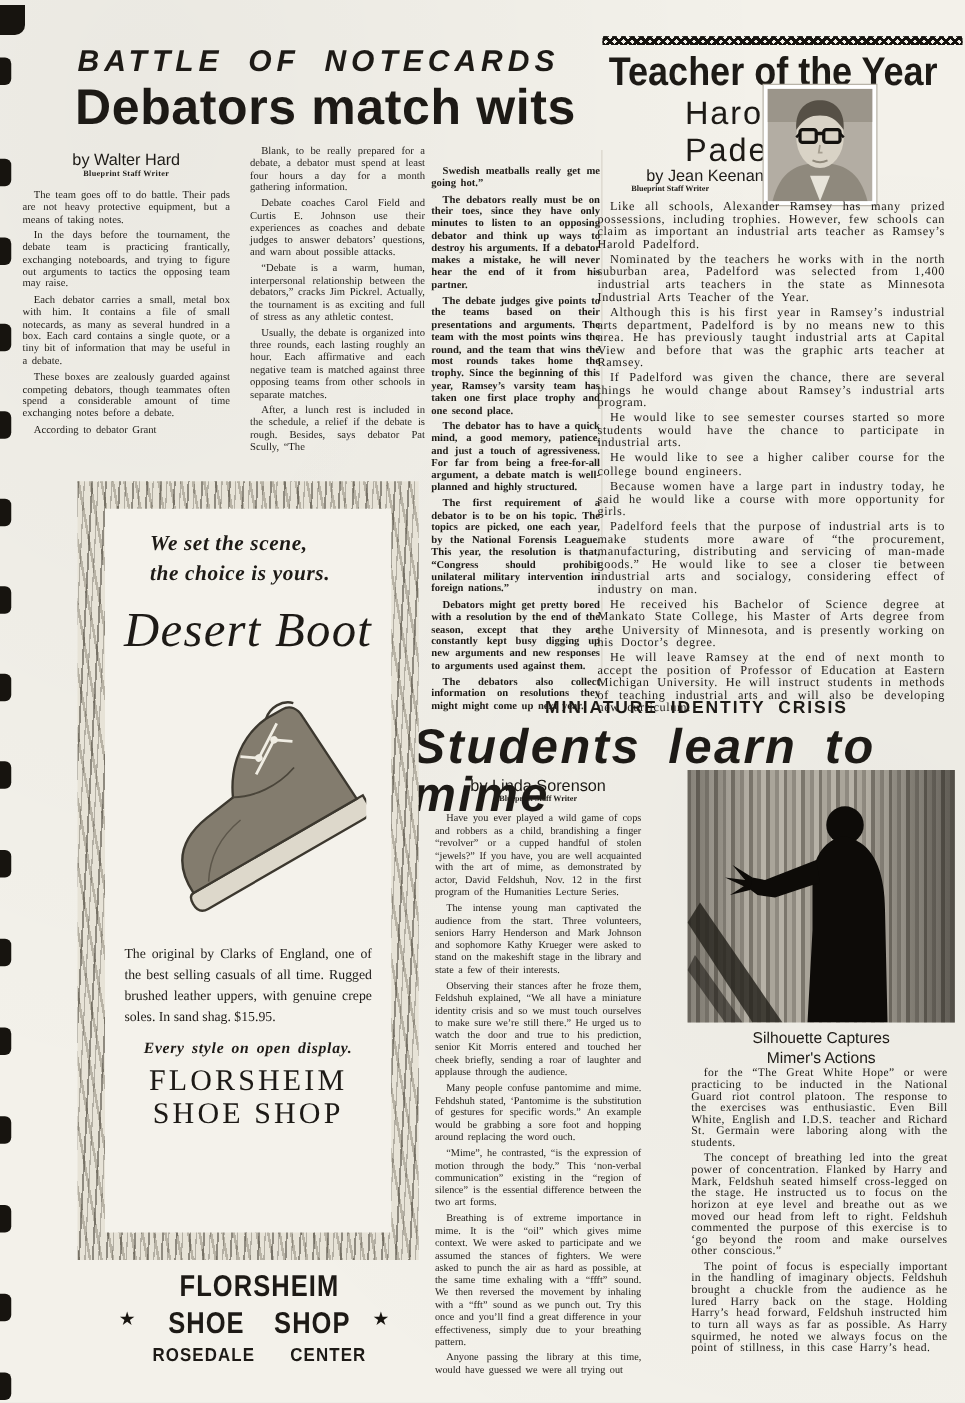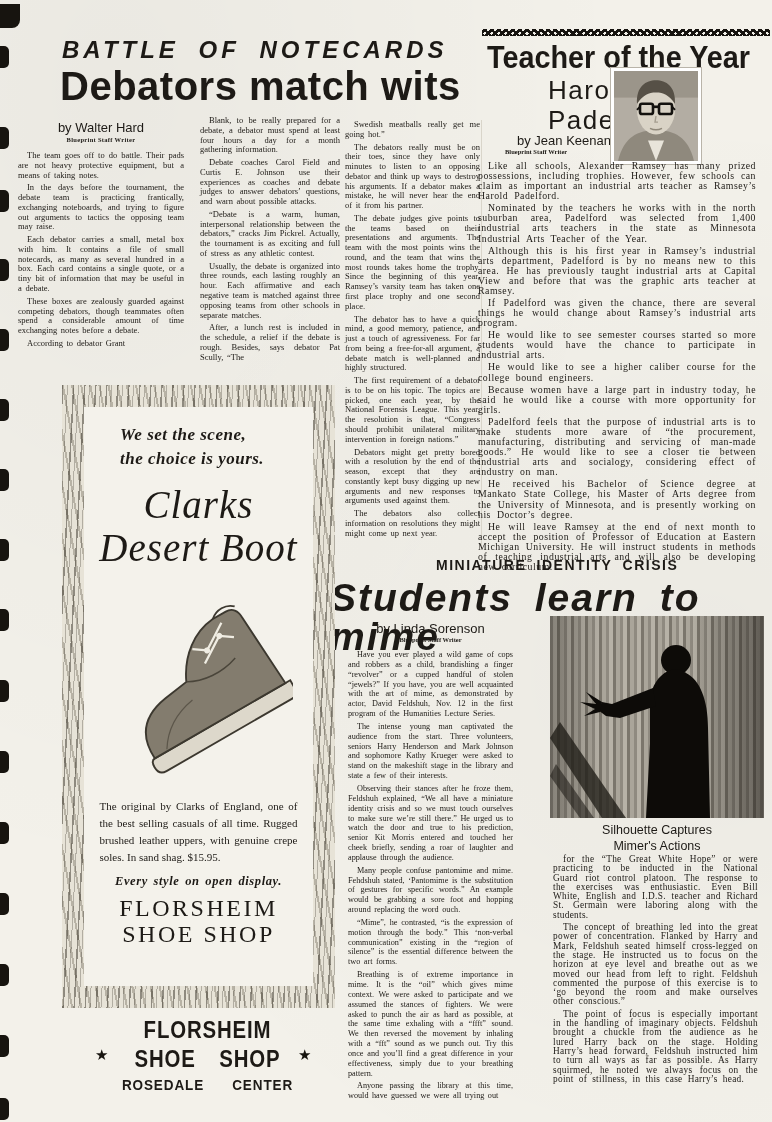--- a/index.html
+++ b/index.html
@@ -13,21 +13,21 @@
   .smudge{position:absolute;left:0;width:9px;height:22px;background:#17140f;border-radius:0 5px 5px 0;}
   .smudge.top{left:0;top:4px;width:20px;height:24px;border-radius:0 0 8px 0;}
 
   
   .debate-kicker{position:absolute;left:62px;top:38px;font:italic 700 24px/1 "Liberation Sans",sans-serif;letter-spacing:4px;word-spacing:9px;}
   .debate-headline{position:absolute;left:60px;top:66px;font:700 40px/1 "Liberation Sans",sans-serif;letter-spacing:.5px;}
   .d-col{position:absolute;}
   .d-col p, .m-col p{font-size:8.5px;line-height:1.15;margin:0 0 3px;text-align:justify;text-indent:9px;word-spacing:1.5px;}
   .dcol1{left:18px;top:118px;width:166px;}
   .dcol2{left:200px;top:116px;width:140px;}
-  .dcol3{left:345px;top:120px;width:135px;}
+  .dcol3{left:345px;top:132px;width:135px;font-weight:bold;}
   .byline-block{text-align:center;margin:2px 0 7px;}
   .byline-name{font:400 13px/1.2 "Liberation Sans",sans-serif;}
   .byline-role{font:700 6.5px/1.3 "Liberation Serif",serif;letter-spacing:.3px;}
 
   
   .checker-rule{position:absolute;left:482px;top:29px;width:288px;height:7px;
     background:repeating-linear-gradient(45deg,#16130f 0 2.5px,rgba(0,0,0,0) 2.5px 5px),
                repeating-linear-gradient(-45deg,#16130f 0 2.5px,rgba(0,0,0,0) 2.5px 5px);}
   .teacher-headline{position:absolute;left:487px;top:41px;font:700 32px/1 "Liberation Sans",sans-serif;transform:scaleX(.9);transform-origin:left;white-space:nowrap;}
   .teacher-name{position:absolute;left:548px;top:76px;font:400 26px/1.15 "Liberation Sans",sans-serif;letter-spacing:1.5px;}
@@ -211,21 +211,20 @@
     <p>The point of focus is especially important in the handling of imaginary objects. Feldshuh brought a chuckle from the audience as he lured Harry back on the stage.  Holding Harry’s head forward, Feldshuh instructed him to turn all ways as far as possible.  As Harry squirmed, he noted we always focus on the point of stillness, in this case Harry’s head.</p>
   </div>
 
   <div class="ad-frame">
     <div class="ad-inner">
       <div class="ad-tagline">
         <div>We set the scene,</div>
         <div>the choice is yours.</div>
       </div>
       <div class="ad-product">
-        <div>Clarks</div>
         <div>Desert Boot</div>
       </div>
       <div class="ad-boot">
         <svg viewBox="0 0 200 235" width="188" height="220">
           <g transform="translate(8,14) rotate(-30 95 110)">
             <path d="M18,168 L172,168 Q181,168 181,157 L181,150 L14,150 Q9,150 9,158 Q9,168 18,168 Z" fill="#ddd8cb" stroke="#3c382f" stroke-width="2"></path>
             <path d="M14,150 C12,118 30,104 56,100 L84,96 C96,70 118,54 142,52 L158,52 C166,52 170,58 170,66 L175,150 Z" fill="#837c6e" stroke="#3c382f" stroke-width="2"></path>
             <path d="M142,52 C150,45 162,45 169,52" fill="none" stroke="#3c382f" stroke-width="2"></path>
             <path d="M84,96 C100,105 122,107 142,100" fill="none" stroke="#4a453a" stroke-width="1.5"></path>
             <path d="M30,148 C40,132 56,120 80,116" fill="none" stroke="#5c564a" stroke-width="1.3"></path>

